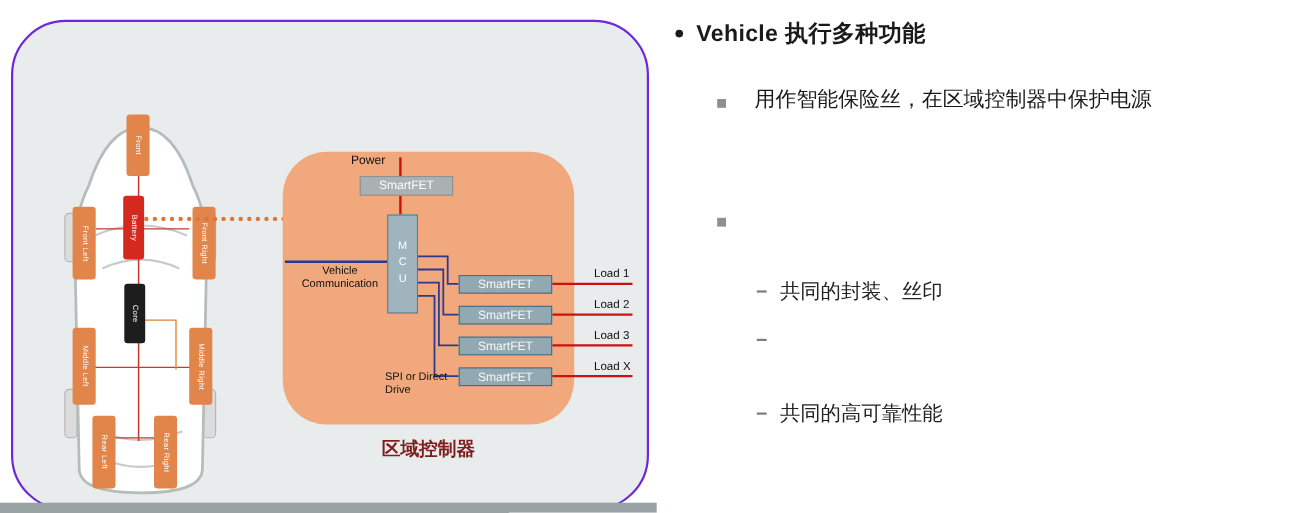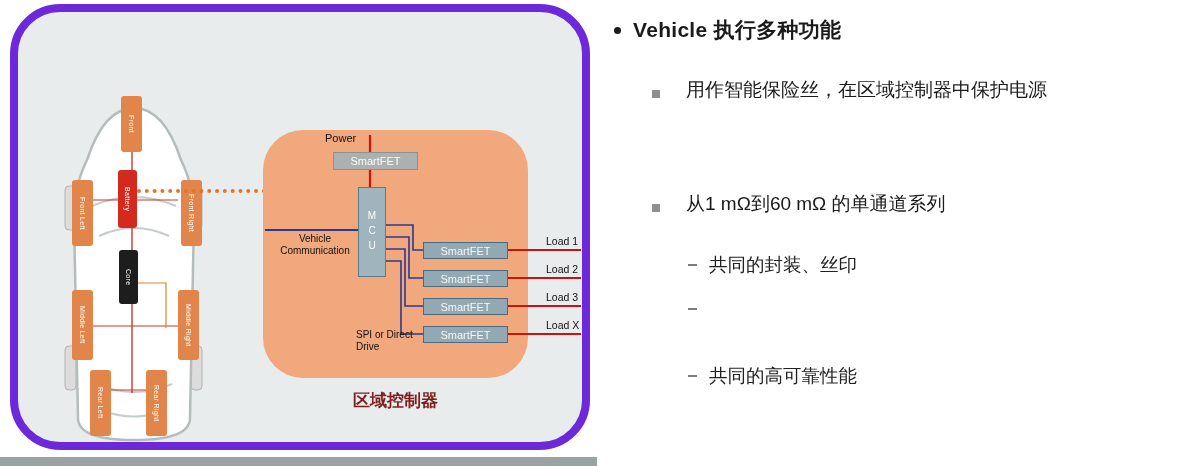--- a/index.html
+++ b/index.html
@@ -4,22 +4,22 @@
 <style>
   * { margin:0; padding:0; box-sizing:border-box; }
   html,body { width:1189px; height:466px; }
   body {
     position:relative; background:#ffffff; overflow:hidden;
     font-family:"Liberation Sans","DejaVu Sans",sans-serif; color:#1a1a1a;
   }
 
   
   .left-panel {
-    position:absolute; left:10px; top:4px; width:580px; height:446px;
-    background:#e9ecec; border:8px solid #6d28d9; border-radius:50px;
+    position:absolute; left:10px; top:18px; width:580px; height:446px;
+    background:#e9ecec; border:2px solid #6d28d9; border-radius:50px;
   }
   .bottom-bar {
     position:absolute; left:0; top:457px; width:597px; height:9px; background:#9aa3a3;
   }
 
   
   .car { position:absolute; left:28px; top:76px; width:175px; height:360px; }
   .car svg { position:absolute; left:0; top:0; }
   .zone {
     position:absolute; display:flex; align-items:center; justify-content:center;
@@ -203,21 +203,20 @@
     <span class="dot-marker"></span>
     <span class="txt">Vehicle 执行多种功能</span>
   </div>
 
   <div class="r-item i1">
     <span class="sq-marker"></span>
     <span class="txt">用作智能保险丝，在区域控制器中保护电源</span>
   </div>
   <div class="r-item i3">
     <span class="sq-marker"></span>
-    <span class="txt">从1 mΩ到60 mΩ 的单通道系列</span>
   </div>
 
   <div class="r-sub s1">
     <span class="dash-marker"></span>
     <span class="txt">共同的封装、丝印</span>
   </div>
   <div class="r-sub s2">
     <span class="dash-marker"></span>
   </div>
   <div class="r-sub s3">

